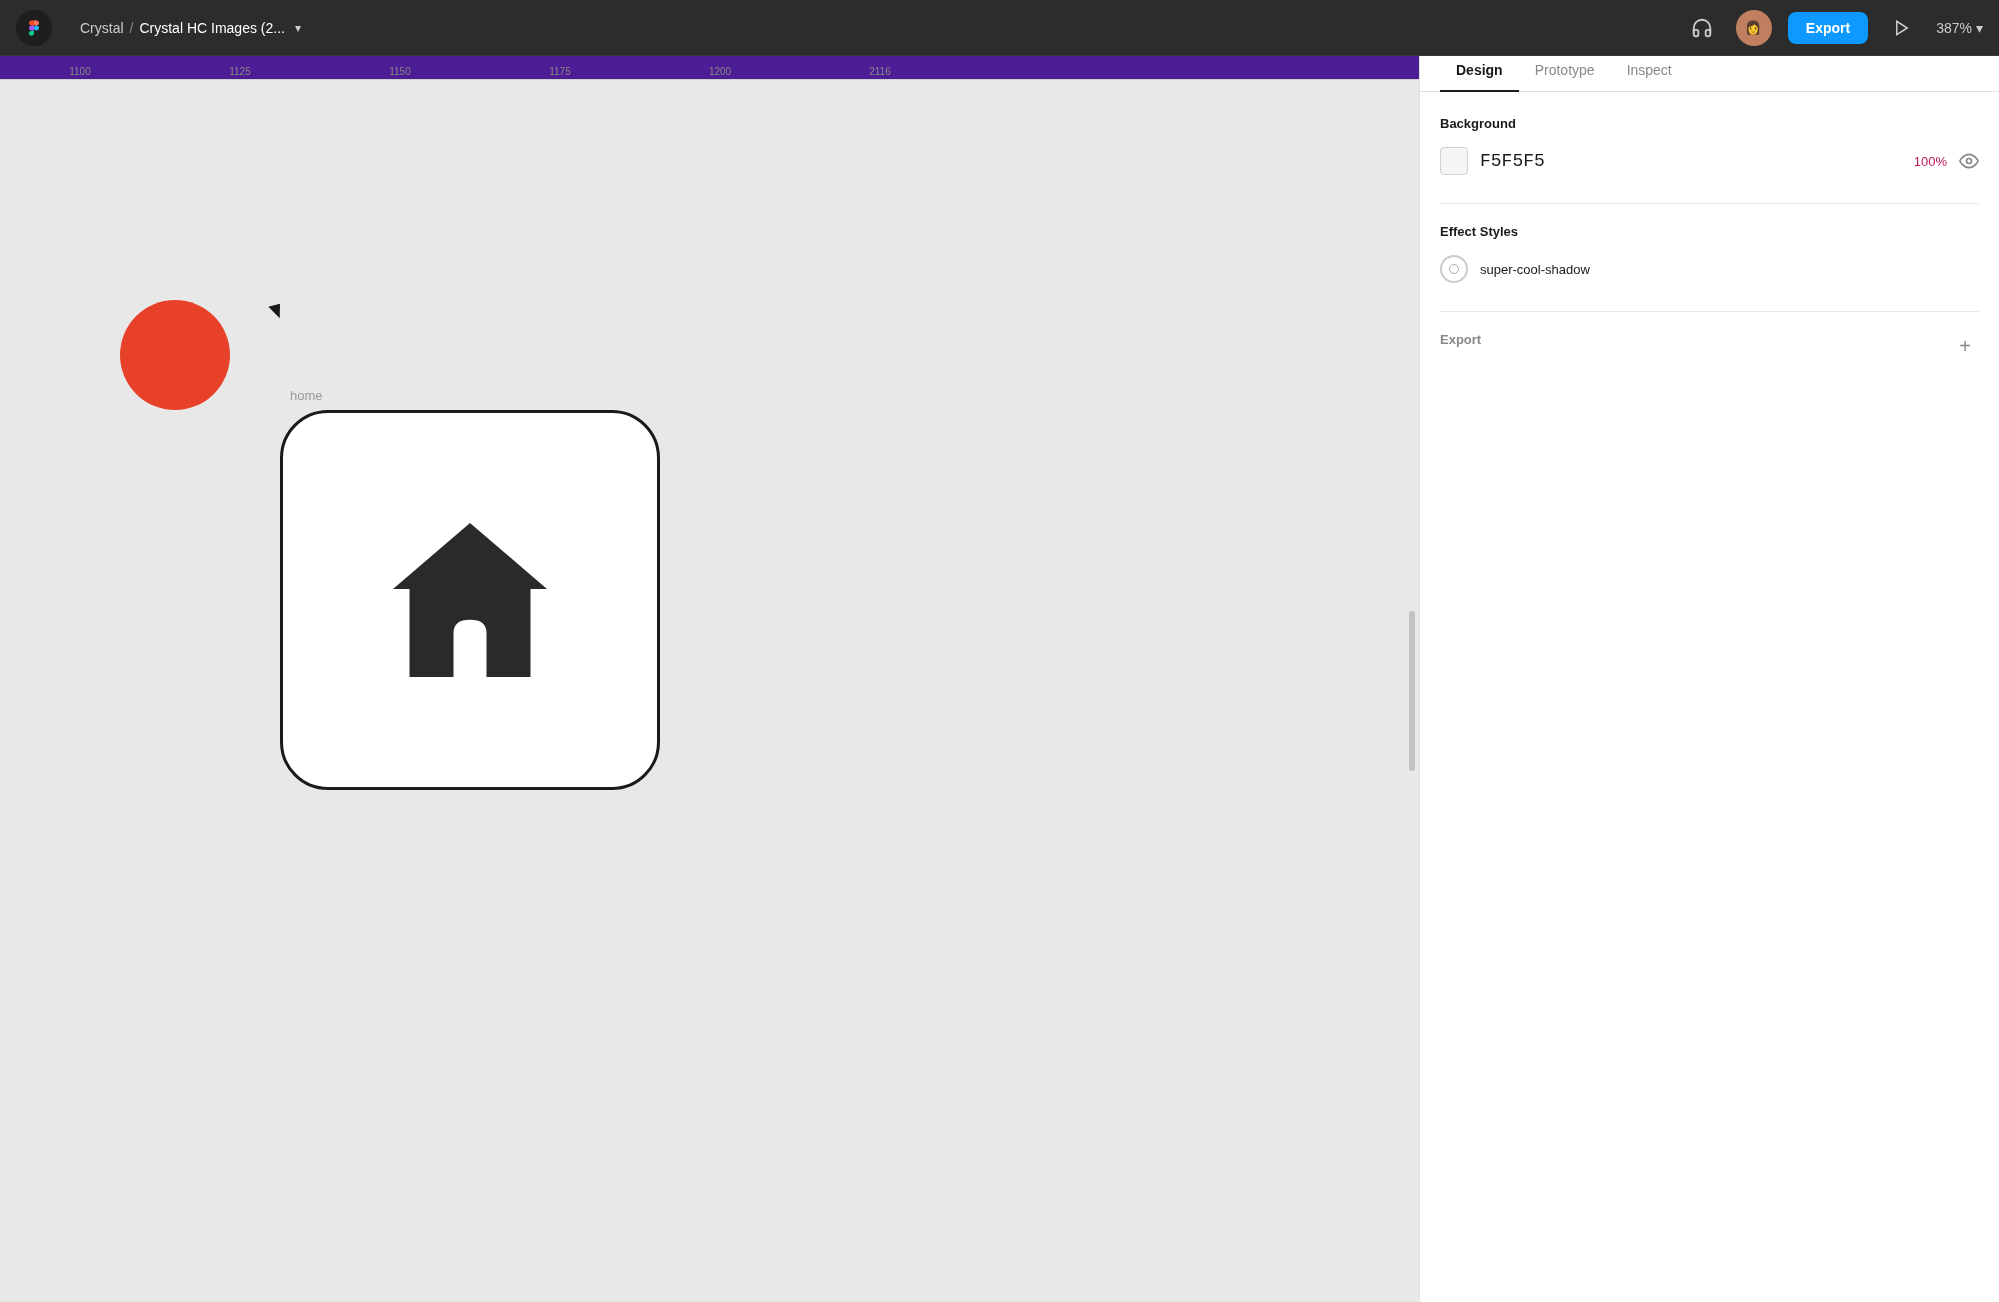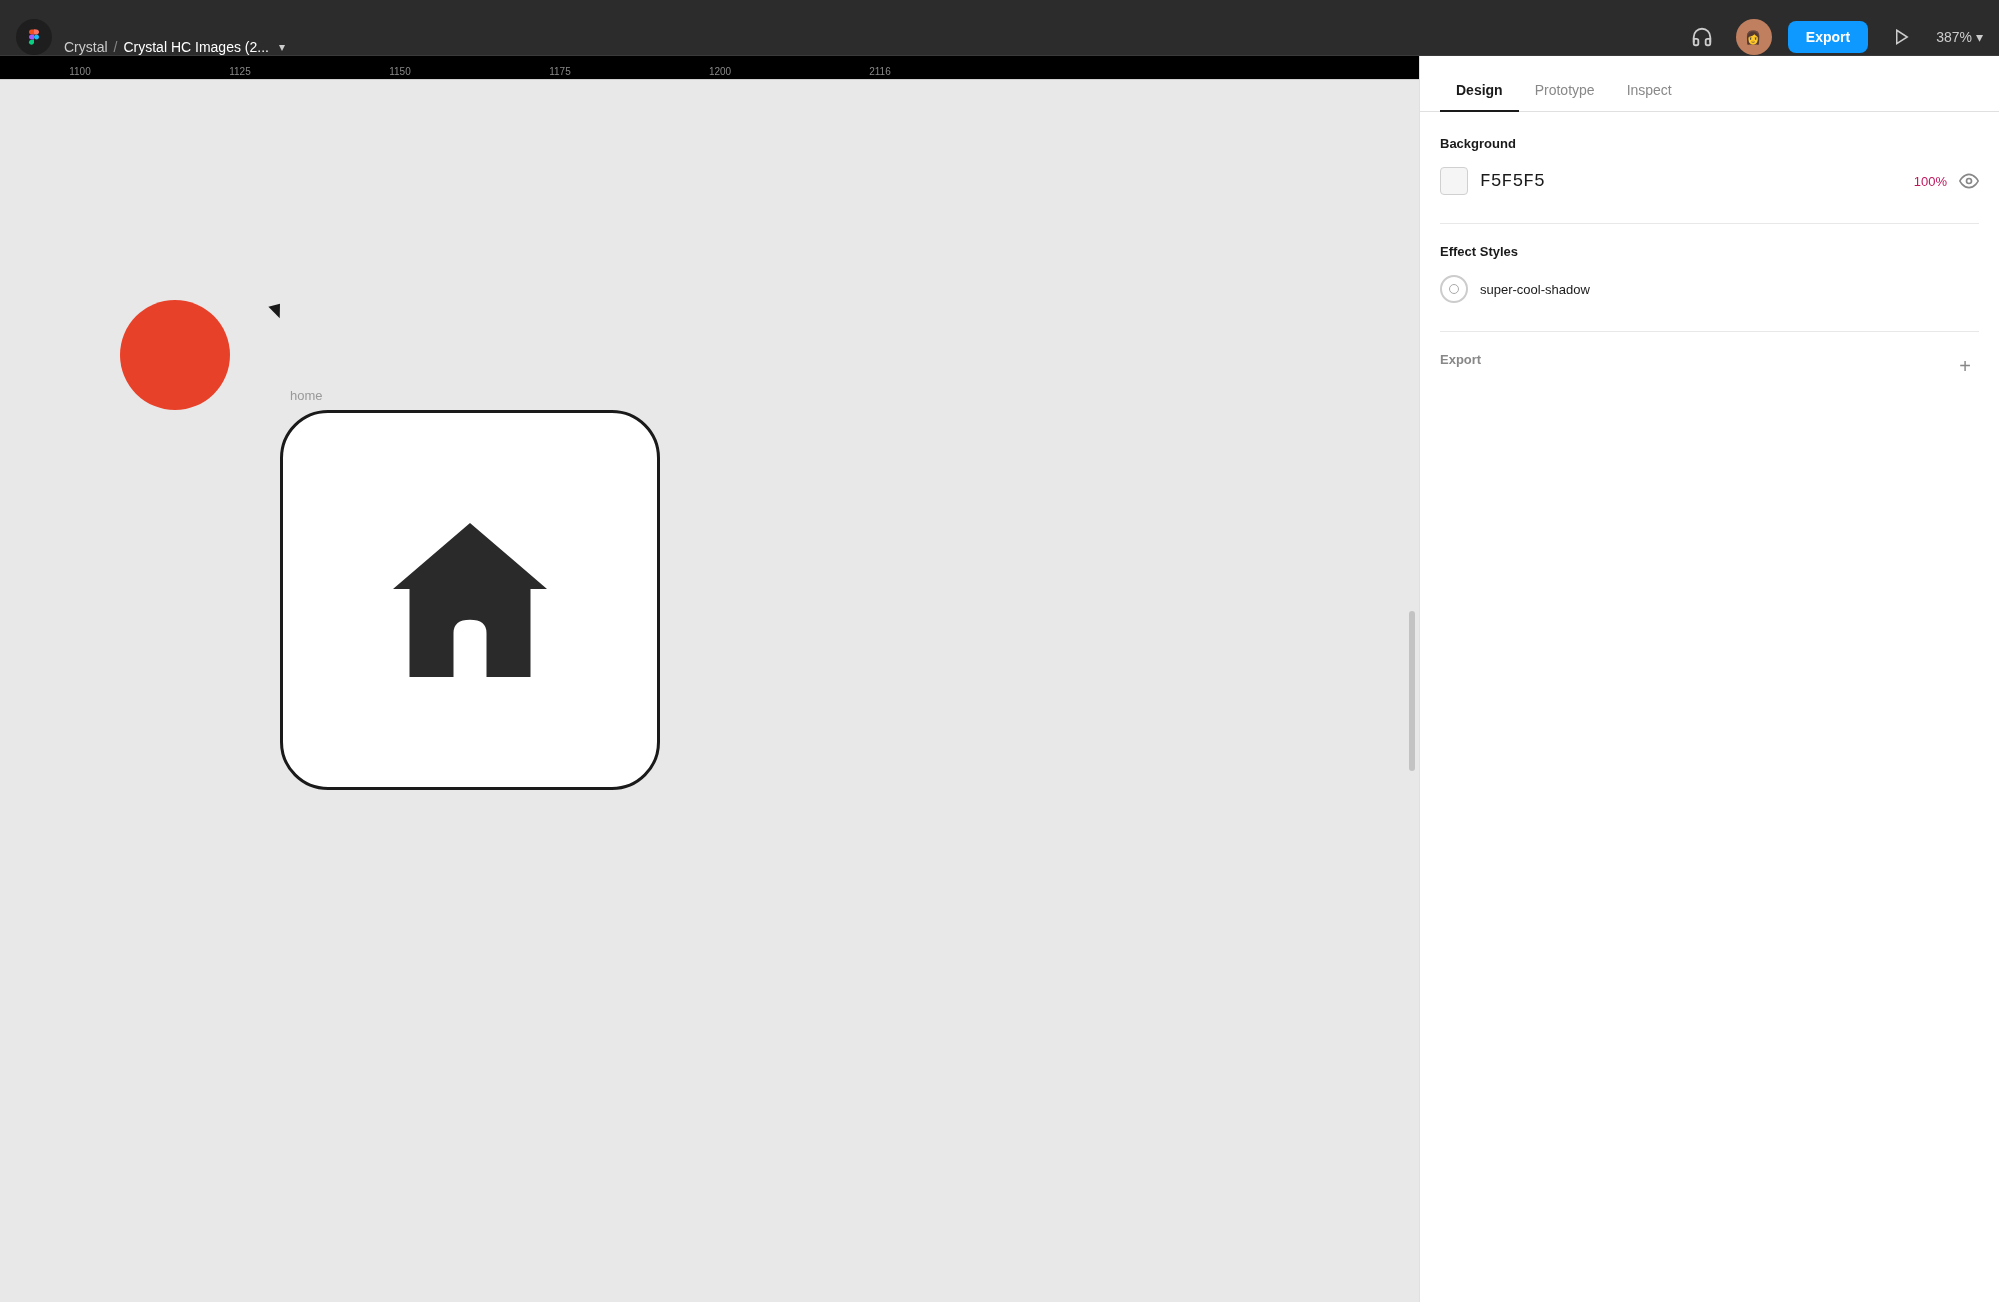--- a/index.html
+++ b/index.html
@@ -3,23 +3,23 @@
   <meta charset="utf-8">
   <style>
     * { box-sizing: border-box; margin: 0; padding: 0; }
     body { font-family: -apple-system, BlinkMacSystemFont, 'Segoe UI', sans-serif; background: #1e1e1e; width: 1999px; height: 1302px; overflow: hidden; display: flex; flex-direction: column; }
 
     
     .topbar {
       height: 56px;
       background: #2c2c2c;
       display: flex;
-      align-items: flex-end;
+      align-items: center;
       padding: 0 16px;
-      gap: 12px;
+      gap: 28px;
       flex-shrink: 0;
       border-bottom: 1px solid #3a3a3a;
     }
     .topbar-logo {
       width: 36px; height: 36px;
       background: #1e1e1e;
       border-radius: 50%;
       display: flex; align-items: center; justify-content: center;
       flex-shrink: 0;
     }
@@ -90,21 +90,21 @@
       background: #e8e8e8;
       position: relative;
       overflow: hidden;
     }
 
     
     .ruler-top {
       position: absolute;
       top: 0; left: 0; right: 0;
       height: 24px;
-      background: #000000;
+      background: #4c1d95;
       border-bottom: 1px solid #d0d0d0;
       display: flex;
       align-items: flex-end;
       padding-bottom: 2px;
       font-size: 10px;
       color: #888;
       overflow: hidden;
     }
     .ruler-mark {
       position: absolute;
@@ -179,21 +179,21 @@
       border-left: 1px solid #e0e0e0;
       display: flex;
       flex-direction: column;
       flex-shrink: 0;
     }
 
     .panel-tabs {
       display: flex;
       border-bottom: 1px solid #e0e0e0;
       padding: 0 20px;
-      height: 56px;
+      height: 36px;
       align-items: flex-end;
     }
     .panel-tab {
       padding: 12px 16px;
       font-size: 14px;
       cursor: pointer;
       color: #888;
       border-bottom: 2px solid transparent;
       margin-bottom: -1px;
     }

